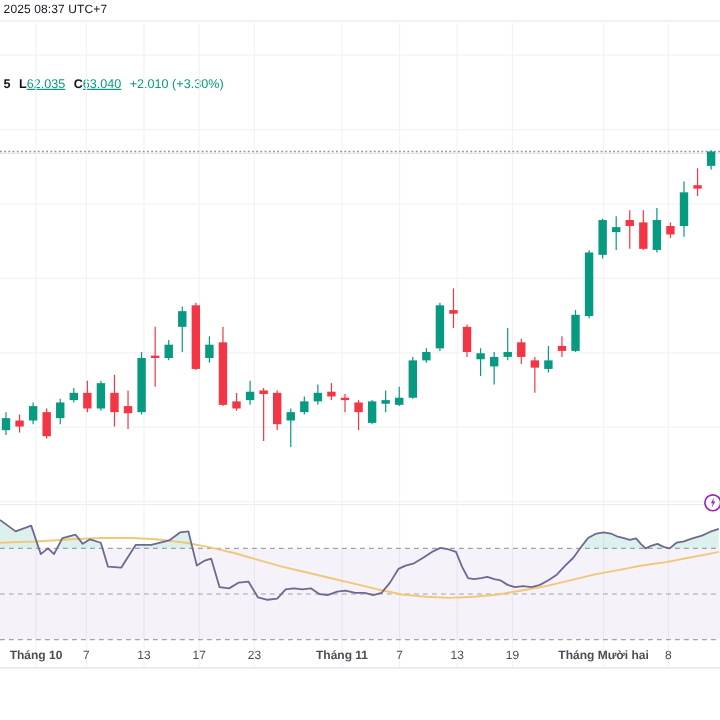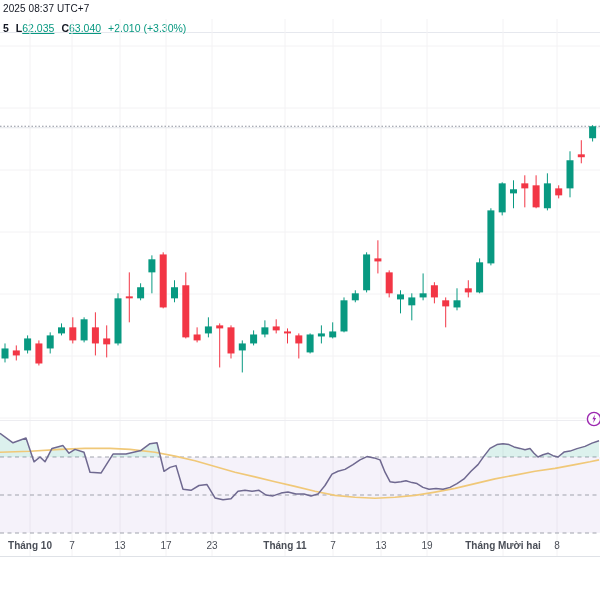--- a/index.html
+++ b/index.html
@@ -1,27 +1,27 @@
 <!DOCTYPE html>
 <html><head>
 <meta charset="utf-8">
 <style>
   html,body{margin:0;padding:0;background:#fff;}
   .stage{position:relative;width:600px;height:600px;background:#ffffff;overflow:hidden;
          font-family:"Liberation Sans",sans-serif;}
-  .topbar{position:absolute;top:0;left:0;width:600px;height:33px;border-bottom:1px solid #e6e8ee;
+  .topbar{position:absolute;top:0;left:0;width:600px;height:18px;border-bottom:1px solid #e6e8ee;
           box-sizing:border-box;}
   .topbar .dt{position:absolute;top:3px;left:3px;font-size:10px;color:#131722;font-weight:500;
           letter-spacing:.1px;}
   .legend{position:absolute;top:22px;left:3px;font-size:10.5px;color:#131722;white-space:nowrap;}
   .legend span{display:inline-block;}
   .legend .frag{margin-right:7px;font-weight:700;}
   .legend .lbl{font-weight:700;color:#131722;}
   .legend .val{color:#089981;margin-right:7px;text-decoration:underline;}
-  .legend .chg{color:#089981;}
+  .legend .chg{color:#089981;margin-top:42px;}
   .chart-svg{position:absolute;top:0;left:0;}
   .boost{position:absolute;top:411px;left:586px;width:16px;height:16px;cursor:pointer;}
 </style>
 </head>
 <body>
 
 <div class="stage">
 
   <div class="topbar">
     <span class="dt">2025 08:37 UTC+7</span>

